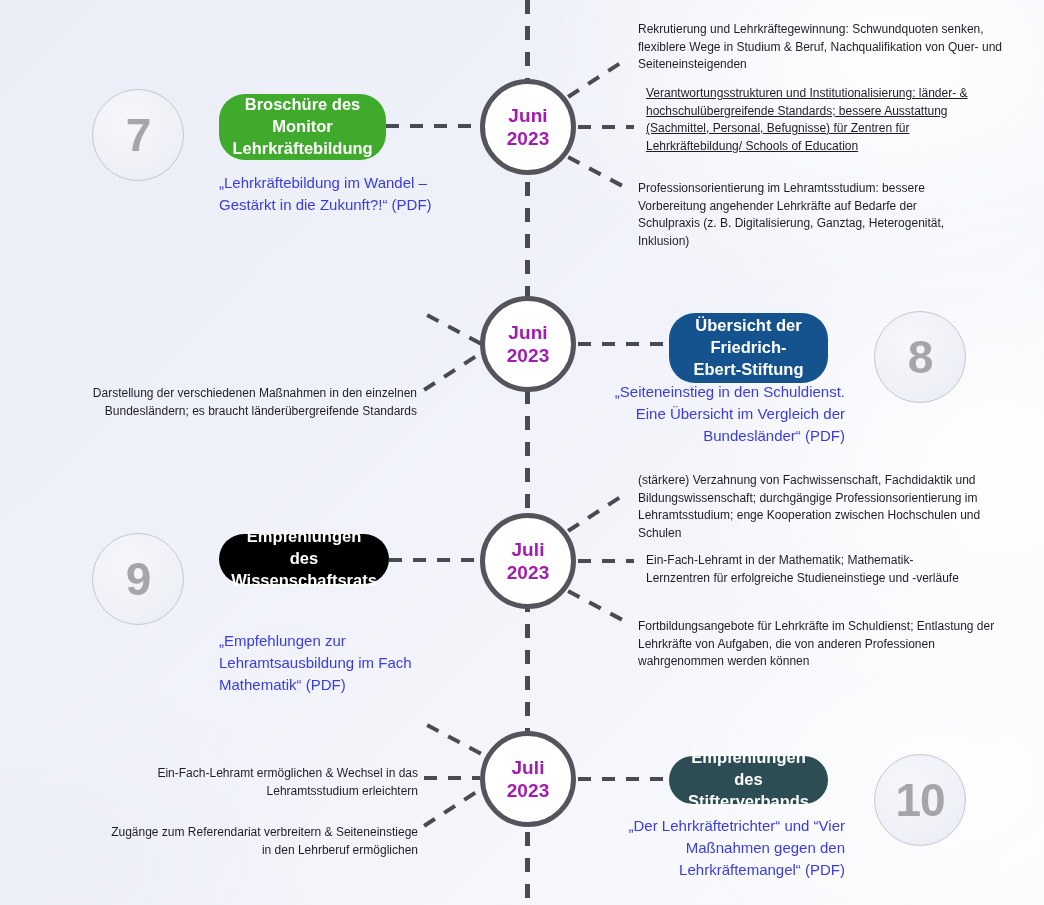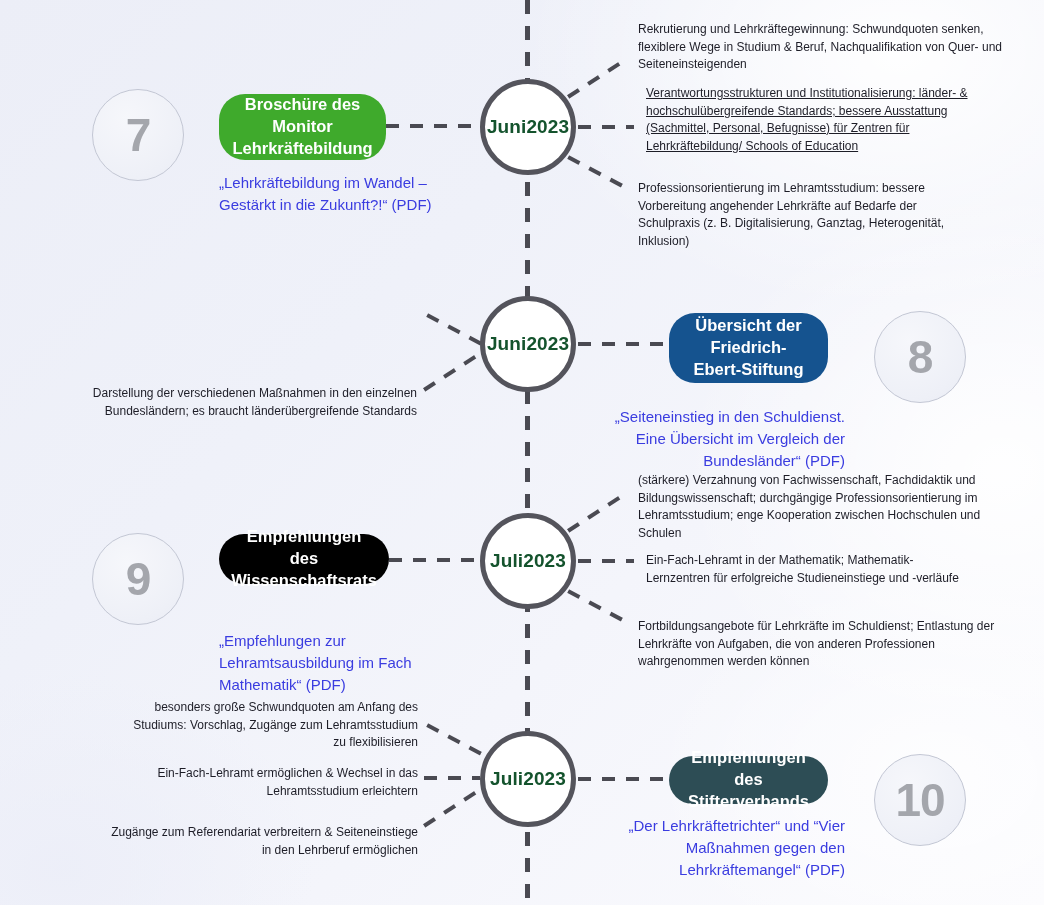--- a/index.html
+++ b/index.html
@@ -43,24 +43,24 @@
 
   
   .date-circle {
     position: absolute;
     width: 96px;
     height: 96px;
     border-radius: 50%;
     background: #ffffff;
     border: 5px solid #54545c;
     display: flex;
-    flex-direction: row;
+    flex-direction: column;
     align-items: center;
     justify-content: center;
-    color: #14532d;
+    color: #a21caf;
     font-weight: bold;
     font-size: 19px;
     line-height: 1.22;
     letter-spacing: 0.1px;
     z-index: 6;
   }
 
   
   .num-circle {
     position: absolute;
@@ -177,21 +177,21 @@
     <span>Juni</span>
     <span>2023</span>
   </div>
 
   <div class="conn" style="left:578px; top:342px; width:92px;"></div>
 
   <div class="pill" style="left:669px; top:313px; width:159px; height:70px; background:#15538f;">
     <span>Übersicht der Friedrich-Ebert-Stiftung</span>
   </div>
 
-  <div class="caption right-align" style="left:595px; top:406px; width:250px;">
+  <div class="caption right-align" style="left:595px; top:381px; width:250px;">
     <span>„Seiteneinstieg in den Schuldienst. Eine Übersicht im Vergleich der Bundesländer“ (PDF)</span>
   </div>
 
   <div class="num-circle" style="left:874px; top:311px;">
     <span>8</span>
   </div>
 
   <div class="num-circle" style="left:92px; top:533px;">
     <span>9</span>
   </div>
@@ -218,23 +218,20 @@
   <div class="bullet" style="left:638px; top:472px; width:383px;">
     <span>(stärkere) Verzahnung von Fachwissenschaft, Fachdidaktik und Bildungswissenschaft; durchgängige Professionsorientierung im Lehramtsstudium; enge Kooperation zwischen Hochschulen und Schulen</span>
   </div>
   <div class="bullet" style="left:646px; top:552px; width:320px;">
     <span>Ein-Fach-Lehramt in der Mathematik; Mathematik-Lernzentren für erfolgreiche Studieneinstiege und -verläufe</span>
   </div>
   <div class="bullet" style="left:638px; top:618px; width:378px;">
     <span>Fortbildungsangebote für Lehrkräfte im Schuldienst; Entlastung der Lehrkräfte von Aufgaben, die von anderen Professionen wahrgenommen werden können</span>
   </div>
 
-  <div class="bullet right-align" style="left:130px; top:699px; width:288px;">
-    <span>besonders große Schwundquoten am Anfang des Studiums: Vorschlag, Zugänge zum Lehramtsstudium zu flexibilisieren</span>
-  </div>
   <div class="bullet right-align" style="left:108px; top:765px; width:310px;">
     <span>Ein-Fach-Lehramt ermöglichen &amp; Wechsel in das Lehramtsstudium erleichtern</span>
   </div>
   <div class="bullet right-align" style="left:108px; top:824px; width:310px;">
     <span>Zugänge zum Referendariat verbreitern &amp; Seiteneinstiege in den Lehrberuf ermöglichen</span>
   </div>
 
   <div class="conn" style="left:427px; top:723px; width:66px; transform:rotate(28deg);"></div>
   <div class="conn" style="left:424px; top:776px; width:56px;"></div>
   <div class="conn" style="left:424px; top:824px; width:70px; transform:rotate(-33deg);"></div>

